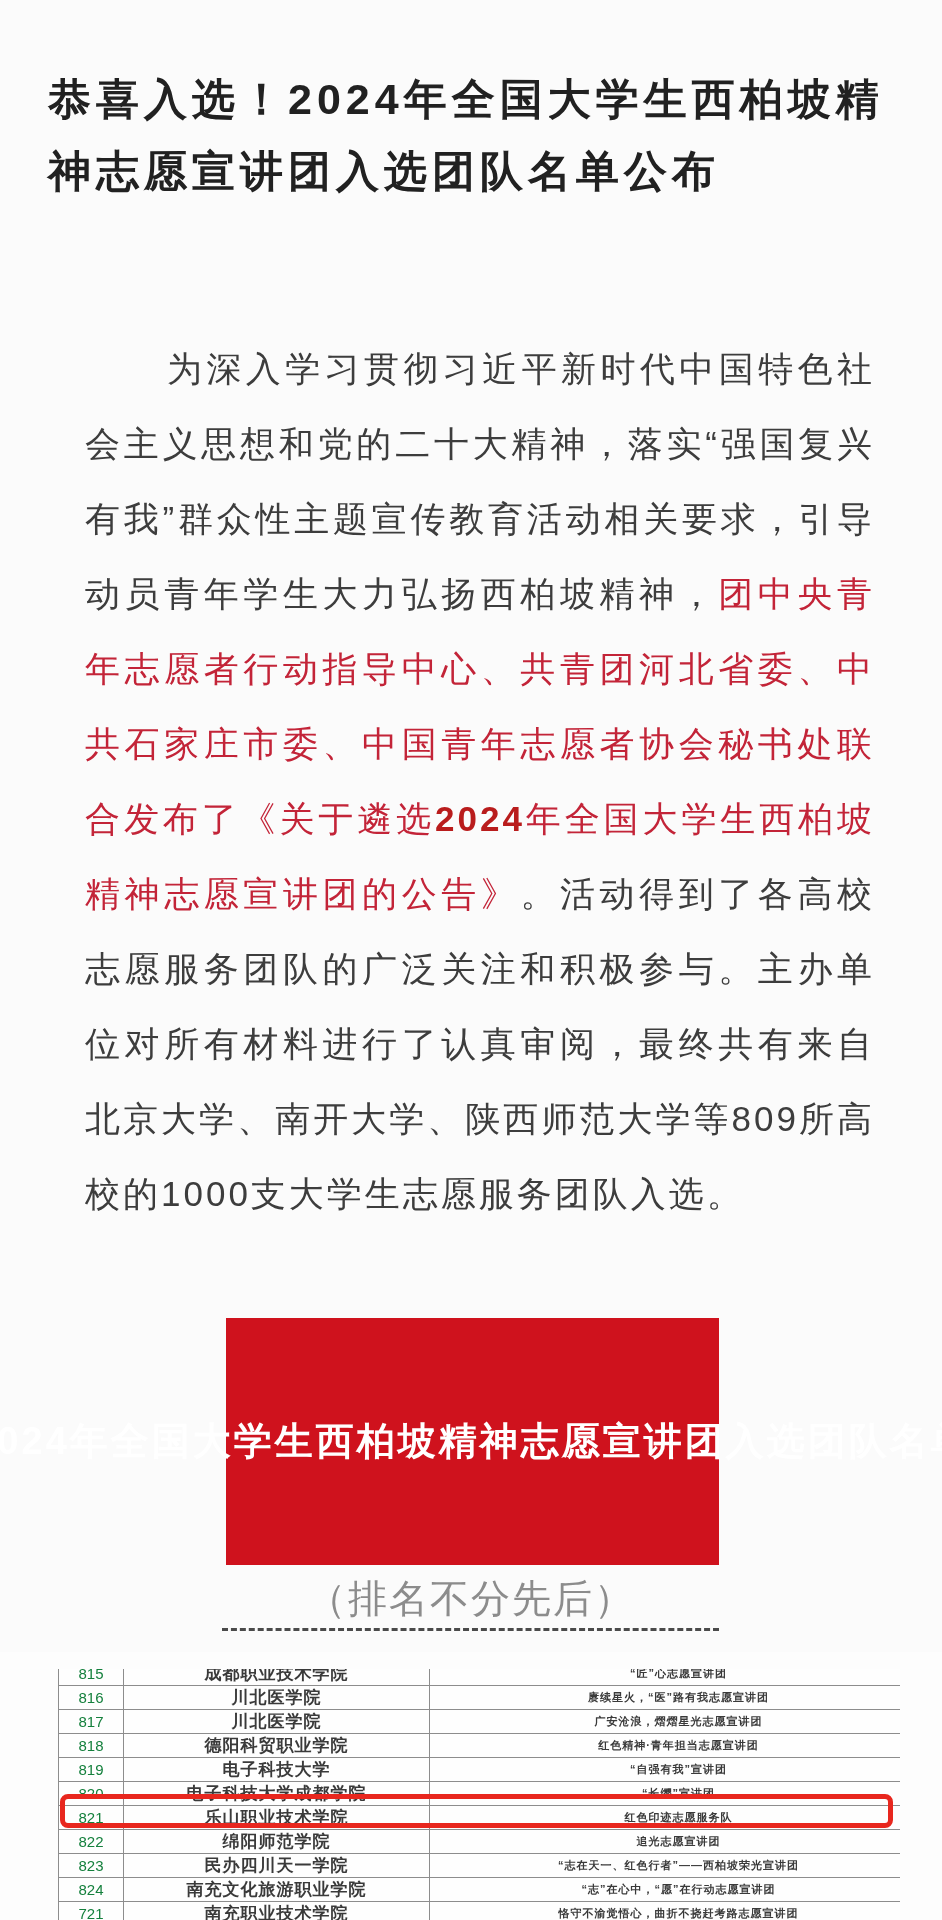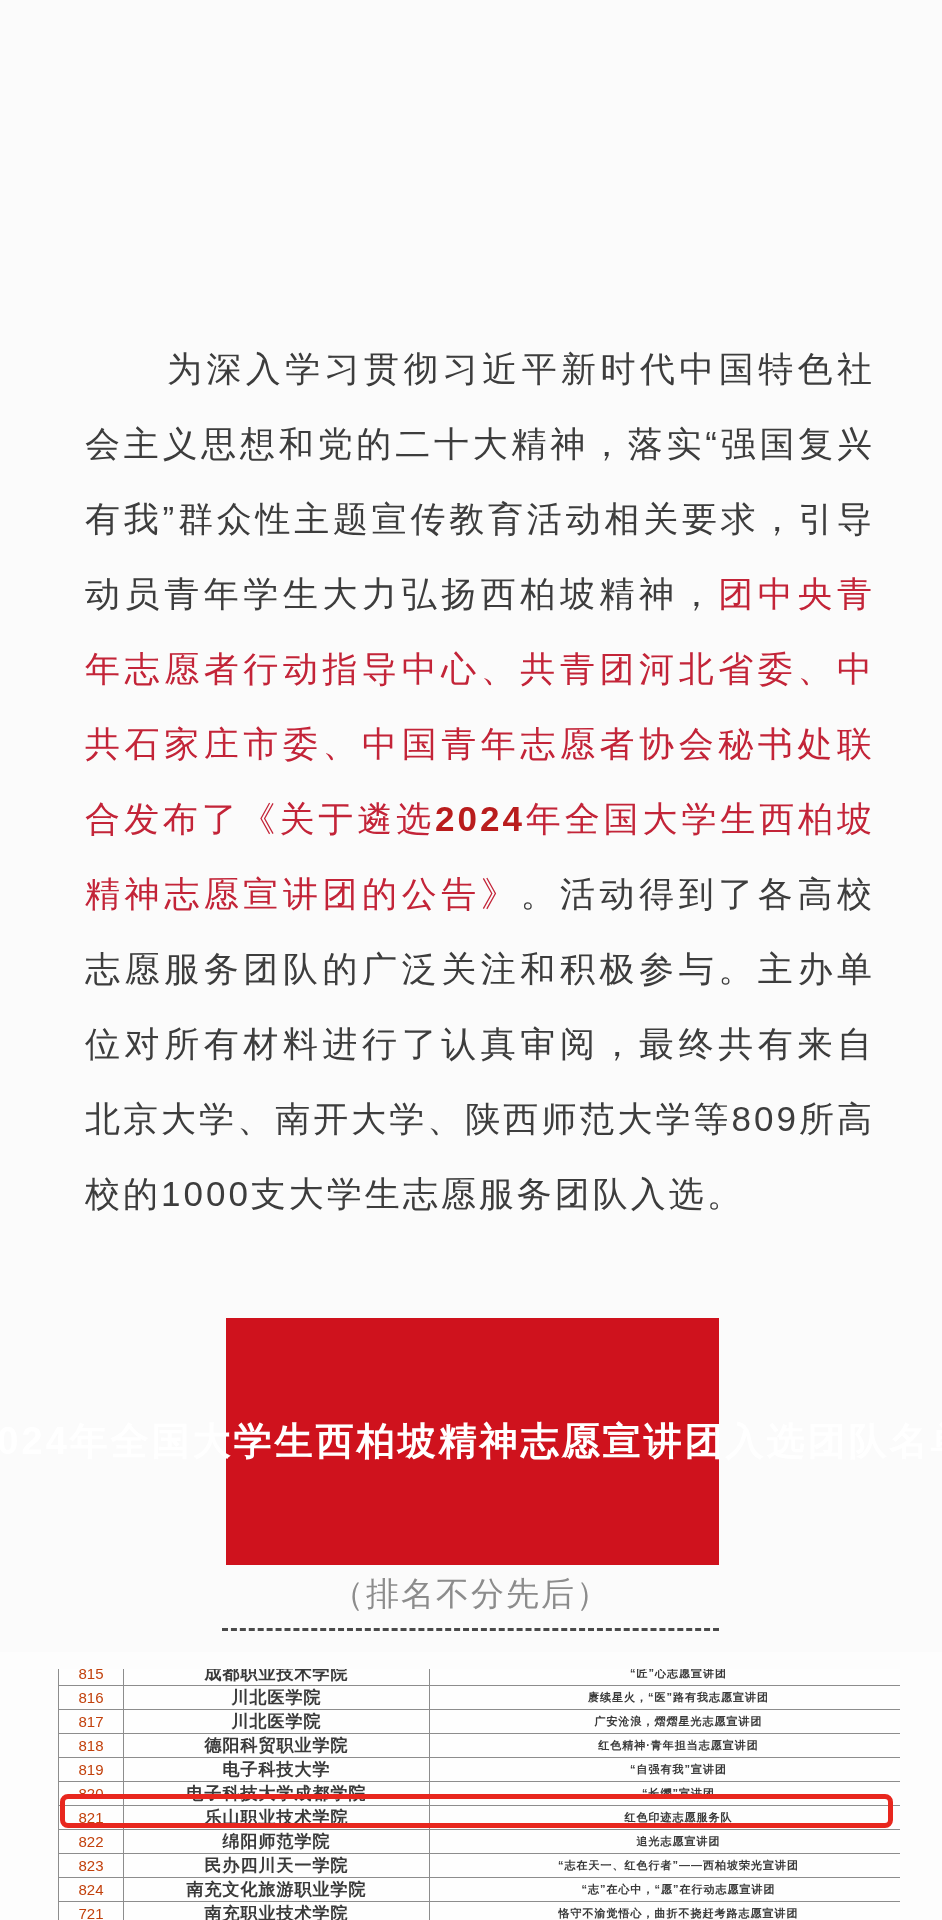--- a/index.html
+++ b/index.html
@@ -34,21 +34,21 @@
     display:flex;justify-content:center;align-items:center;
   }
   .banner-line{
     font-size:38px;line-height:77px;font-weight:700;letter-spacing:3px;
     text-align:center;white-space:nowrap;
   }
 
   
   .ranking-note{
     position:absolute;top:1572px;left:0;width:942px;
-    text-align:center;color:#8c8c8c;font-size:33px;letter-spacing:2px;
+    text-align:center;color:#8c8c8c;font-size:39px;letter-spacing:2px;
     font-weight:500;
   }
 
   
   .dashed-divider{
     position:absolute;top:1628px;left:222px;width:497px;height:0;
     border-top:3px dashed #4a4a4a;
   }
 
   
@@ -63,36 +63,37 @@
     overflow:hidden;background:#fefefe;
   }
   table.team-table{
     border-collapse:collapse;table-layout:fixed;width:842px;
     margin-top:-8px;
   }
   table.team-table td{
     border:1px solid #8d8d8d;height:22.3px;padding:0 4px;
     text-align:center;vertical-align:middle;overflow:hidden;white-space:nowrap;
   }
-  td.col-no{width:56px;font-size:15px;font-weight:400;color:#c2410c;}
+  td.col-no{width:56px;font-size:15px;font-weight:400;color:#15803d;}
   td.col-school{width:297px;font-size:17px;font-weight:700;color:#3a3a3a;letter-spacing:1px;}
   td.col-team{width:489px;font-size:11px;font-weight:700;color:#3a3a3a;letter-spacing:1px;}
 
   
   .highlight-box{
     position:absolute;top:1794px;left:60px;width:833px;height:34px;
     border:5px solid #e8271e;border-radius:8px;
     box-sizing:border-box;background:transparent;
   }
 </style>
 </head>
 <body>
 
 <div class="page">
 
+  <h1 class="title">恭喜入选！2024年全国大学生西柏坡精神志愿宣讲团入选团队名单公布</h1>
 
   <p class="paragraph"><span>为深入学习贯彻习近平新时代中国特色社会主义思想和党的二十大精神，落实“强国复兴有我”群众性主题宣传教育活动相关要求，引导动员青年学生大力弘扬西柏坡精神，</span><span class="red-seg">团中央青年志愿者行动指导中心、共青团河北省委、中共石家庄市委、中国青年志愿者协会秘书处联合发布了《关于遴选</span><span class="red-bold">2024</span><span class="red-seg">年全国大学生西柏坡精神志愿宣讲团的公告》</span><span>。活动得到了各高校志愿服务团队的广泛关注和积极参与。主办单位对所有材料进行了认真审阅，最终共有来自北京大学、南开大学、陕西师范大学等809所高校的1000支大学生志愿服务团队入选。</span></p>
 
   <div class="banner">
     <div class="banner-line">2024年全国大学生</div>
     <div class="banner-line">西柏坡精神志愿宣讲团</div>
     <div class="banner-line">入选团队名单</div>
   </div>
 
   <div class="ranking-note">（排名不分先后）</div>

